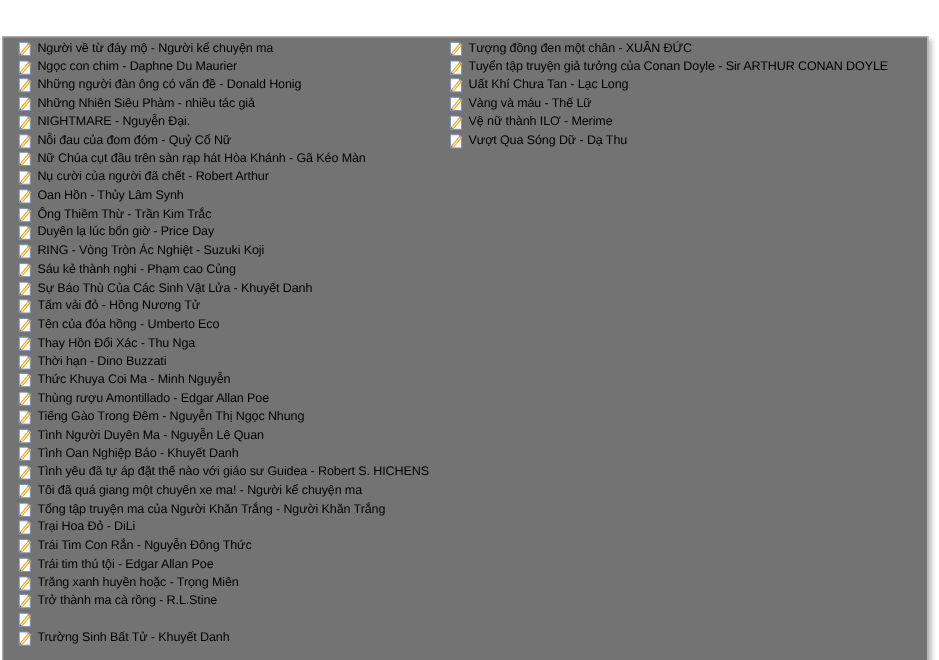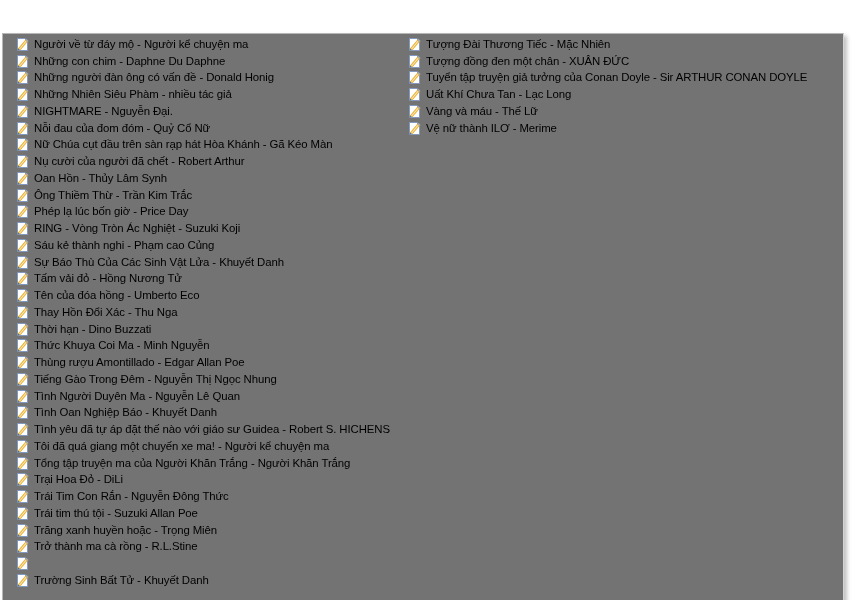--- a/index.html
+++ b/index.html
@@ -98,21 +98,21 @@
           <span class="file-icon">
             <svg width="15" height="15" viewBox="0 0 15 15">
               <path d="M2.5 1.5 H10 L12.5 4 V13.5 H2.5 Z" fill="#ffffff" stroke="#7a95c2" stroke-width="0.9"></path>
               <path d="M10 1.5 V4 H12.5 Z" fill="#4a6fa5" opacity="0.35"></path>
               <path d="M3.2 11.8 L10.6 3.0 L12.4 4.6 L5.0 13.2 Z" fill="#f0c04a" stroke="#e8a317" stroke-width="0.7"></path>
               <path d="M4.3 12.4 L11.4 3.8" stroke="#ffffff" stroke-width="0.8" fill="none" opacity="0.85"></path>
               <path d="M10.3 2.7 L12.7 4.9 L13.4 3.9 L11.2 2.0 Z" fill="#c0c0c0" stroke="#8b8b8b" stroke-width="0.6"></path>
               <path d="M2.4 13.4 L3.4 11.5 L4.8 12.9 Z" fill="#4a6fa5"></path>
             </svg>
           </span>
-          <span class="file-label">Những con chim - Daphne Du Daphne</span>
+          <span class="file-label">Ngọc con chim - Daphne Du Maurier</span>
         </div>
         <div class="file-item">
           <span class="file-icon">
             <svg width="15" height="15" viewBox="0 0 15 15">
               <path d="M2.5 1.5 H10 L12.5 4 V13.5 H2.5 Z" fill="#ffffff" stroke="#7a95c2" stroke-width="0.9"></path>
               <path d="M10 1.5 V4 H12.5 Z" fill="#4a6fa5" opacity="0.35"></path>
               <path d="M3.2 11.8 L10.6 3.0 L12.4 4.6 L5.0 13.2 Z" fill="#f0c04a" stroke="#e8a317" stroke-width="0.7"></path>
               <path d="M4.3 12.4 L11.4 3.8" stroke="#ffffff" stroke-width="0.8" fill="none" opacity="0.85"></path>
               <path d="M10.3 2.7 L12.7 4.9 L13.4 3.9 L11.2 2.0 Z" fill="#c0c0c0" stroke="#8b8b8b" stroke-width="0.6"></path>
               <path d="M2.4 13.4 L3.4 11.5 L4.8 12.9 Z" fill="#4a6fa5"></path>
@@ -215,21 +215,21 @@
           <span class="file-icon">
             <svg width="15" height="15" viewBox="0 0 15 15">
               <path d="M2.5 1.5 H10 L12.5 4 V13.5 H2.5 Z" fill="#ffffff" stroke="#7a95c2" stroke-width="0.9"></path>
               <path d="M10 1.5 V4 H12.5 Z" fill="#4a6fa5" opacity="0.35"></path>
               <path d="M3.2 11.8 L10.6 3.0 L12.4 4.6 L5.0 13.2 Z" fill="#f0c04a" stroke="#e8a317" stroke-width="0.7"></path>
               <path d="M4.3 12.4 L11.4 3.8" stroke="#ffffff" stroke-width="0.8" fill="none" opacity="0.85"></path>
               <path d="M10.3 2.7 L12.7 4.9 L13.4 3.9 L11.2 2.0 Z" fill="#c0c0c0" stroke="#8b8b8b" stroke-width="0.6"></path>
               <path d="M2.4 13.4 L3.4 11.5 L4.8 12.9 Z" fill="#4a6fa5"></path>
             </svg>
           </span>
-          <span class="file-label">Phép lạ lúc bốn giờ - Price Day</span>
+          <span class="file-label">Duyên lạ lúc bốn giờ - Price Day</span>
         </div>
         <div class="file-item">
           <span class="file-icon">
             <svg width="15" height="15" viewBox="0 0 15 15">
               <path d="M2.5 1.5 H10 L12.5 4 V13.5 H2.5 Z" fill="#ffffff" stroke="#7a95c2" stroke-width="0.9"></path>
               <path d="M10 1.5 V4 H12.5 Z" fill="#4a6fa5" opacity="0.35"></path>
               <path d="M3.2 11.8 L10.6 3.0 L12.4 4.6 L5.0 13.2 Z" fill="#f0c04a" stroke="#e8a317" stroke-width="0.7"></path>
               <path d="M4.3 12.4 L11.4 3.8" stroke="#ffffff" stroke-width="0.8" fill="none" opacity="0.85"></path>
               <path d="M10.3 2.7 L12.7 4.9 L13.4 3.9 L11.2 2.0 Z" fill="#c0c0c0" stroke="#8b8b8b" stroke-width="0.6"></path>
               <path d="M2.4 13.4 L3.4 11.5 L4.8 12.9 Z" fill="#4a6fa5"></path>
@@ -449,21 +449,21 @@
           <span class="file-icon">
             <svg width="15" height="15" viewBox="0 0 15 15">
               <path d="M2.5 1.5 H10 L12.5 4 V13.5 H2.5 Z" fill="#ffffff" stroke="#7a95c2" stroke-width="0.9"></path>
               <path d="M10 1.5 V4 H12.5 Z" fill="#4a6fa5" opacity="0.35"></path>
               <path d="M3.2 11.8 L10.6 3.0 L12.4 4.6 L5.0 13.2 Z" fill="#f0c04a" stroke="#e8a317" stroke-width="0.7"></path>
               <path d="M4.3 12.4 L11.4 3.8" stroke="#ffffff" stroke-width="0.8" fill="none" opacity="0.85"></path>
               <path d="M10.3 2.7 L12.7 4.9 L13.4 3.9 L11.2 2.0 Z" fill="#c0c0c0" stroke="#8b8b8b" stroke-width="0.6"></path>
               <path d="M2.4 13.4 L3.4 11.5 L4.8 12.9 Z" fill="#4a6fa5"></path>
             </svg>
           </span>
-          <span class="file-label">Trái tim thú tội - Suzuki Allan Poe</span>
+          <span class="file-label">Trái tim thú tội - Edgar Allan Poe</span>
         </div>
         <div class="file-item">
           <span class="file-icon">
             <svg width="15" height="15" viewBox="0 0 15 15">
               <path d="M2.5 1.5 H10 L12.5 4 V13.5 H2.5 Z" fill="#ffffff" stroke="#7a95c2" stroke-width="0.9"></path>
               <path d="M10 1.5 V4 H12.5 Z" fill="#4a6fa5" opacity="0.35"></path>
               <path d="M3.2 11.8 L10.6 3.0 L12.4 4.6 L5.0 13.2 Z" fill="#f0c04a" stroke="#e8a317" stroke-width="0.7"></path>
               <path d="M4.3 12.4 L11.4 3.8" stroke="#ffffff" stroke-width="0.8" fill="none" opacity="0.85"></path>
               <path d="M10.3 2.7 L12.7 4.9 L13.4 3.9 L11.2 2.0 Z" fill="#c0c0c0" stroke="#8b8b8b" stroke-width="0.6"></path>
               <path d="M2.4 13.4 L3.4 11.5 L4.8 12.9 Z" fill="#4a6fa5"></path>
@@ -516,33 +516,20 @@
           <span class="file-icon">
             <svg width="15" height="15" viewBox="0 0 15 15">
               <path d="M2.5 1.5 H10 L12.5 4 V13.5 H2.5 Z" fill="#ffffff" stroke="#7a95c2" stroke-width="0.9"></path>
               <path d="M10 1.5 V4 H12.5 Z" fill="#4a6fa5" opacity="0.35"></path>
               <path d="M3.2 11.8 L10.6 3.0 L12.4 4.6 L5.0 13.2 Z" fill="#f0c04a" stroke="#e8a317" stroke-width="0.7"></path>
               <path d="M4.3 12.4 L11.4 3.8" stroke="#ffffff" stroke-width="0.8" fill="none" opacity="0.85"></path>
               <path d="M10.3 2.7 L12.7 4.9 L13.4 3.9 L11.2 2.0 Z" fill="#c0c0c0" stroke="#8b8b8b" stroke-width="0.6"></path>
               <path d="M2.4 13.4 L3.4 11.5 L4.8 12.9 Z" fill="#4a6fa5"></path>
             </svg>
           </span>
-          <span class="file-label">Tượng Đài Thương Tiếc  - Mặc Nhiên</span>
-        </div>
-        <div class="file-item">
-          <span class="file-icon">
-            <svg width="15" height="15" viewBox="0 0 15 15">
-              <path d="M2.5 1.5 H10 L12.5 4 V13.5 H2.5 Z" fill="#ffffff" stroke="#7a95c2" stroke-width="0.9"></path>
-              <path d="M10 1.5 V4 H12.5 Z" fill="#4a6fa5" opacity="0.35"></path>
-              <path d="M3.2 11.8 L10.6 3.0 L12.4 4.6 L5.0 13.2 Z" fill="#f0c04a" stroke="#e8a317" stroke-width="0.7"></path>
-              <path d="M4.3 12.4 L11.4 3.8" stroke="#ffffff" stroke-width="0.8" fill="none" opacity="0.85"></path>
-              <path d="M10.3 2.7 L12.7 4.9 L13.4 3.9 L11.2 2.0 Z" fill="#c0c0c0" stroke="#8b8b8b" stroke-width="0.6"></path>
-              <path d="M2.4 13.4 L3.4 11.5 L4.8 12.9 Z" fill="#4a6fa5"></path>
-            </svg>
-          </span>
           <span class="file-label">Tượng đồng đen một chân - XUÂN ĐỨC</span>
         </div>
         <div class="file-item">
           <span class="file-icon">
             <svg width="15" height="15" viewBox="0 0 15 15">
               <path d="M2.5 1.5 H10 L12.5 4 V13.5 H2.5 Z" fill="#ffffff" stroke="#7a95c2" stroke-width="0.9"></path>
               <path d="M10 1.5 V4 H12.5 Z" fill="#4a6fa5" opacity="0.35"></path>
               <path d="M3.2 11.8 L10.6 3.0 L12.4 4.6 L5.0 13.2 Z" fill="#f0c04a" stroke="#e8a317" stroke-width="0.7"></path>
               <path d="M4.3 12.4 L11.4 3.8" stroke="#ffffff" stroke-width="0.8" fill="none" opacity="0.85"></path>
               <path d="M10.3 2.7 L12.7 4.9 L13.4 3.9 L11.2 2.0 Z" fill="#c0c0c0" stroke="#8b8b8b" stroke-width="0.6"></path>
@@ -582,17 +569,30 @@
             <svg width="15" height="15" viewBox="0 0 15 15">
               <path d="M2.5 1.5 H10 L12.5 4 V13.5 H2.5 Z" fill="#ffffff" stroke="#7a95c2" stroke-width="0.9"></path>
               <path d="M10 1.5 V4 H12.5 Z" fill="#4a6fa5" opacity="0.35"></path>
               <path d="M3.2 11.8 L10.6 3.0 L12.4 4.6 L5.0 13.2 Z" fill="#f0c04a" stroke="#e8a317" stroke-width="0.7"></path>
               <path d="M4.3 12.4 L11.4 3.8" stroke="#ffffff" stroke-width="0.8" fill="none" opacity="0.85"></path>
               <path d="M10.3 2.7 L12.7 4.9 L13.4 3.9 L11.2 2.0 Z" fill="#c0c0c0" stroke="#8b8b8b" stroke-width="0.6"></path>
               <path d="M2.4 13.4 L3.4 11.5 L4.8 12.9 Z" fill="#4a6fa5"></path>
             </svg>
           </span>
           <span class="file-label">Vệ nữ thành ILƠ - Merime</span>
+        </div>
+        <div class="file-item">
+          <span class="file-icon">
+            <svg width="15" height="15" viewBox="0 0 15 15">
+              <path d="M2.5 1.5 H10 L12.5 4 V13.5 H2.5 Z" fill="#ffffff" stroke="#7a95c2" stroke-width="0.9"></path>
+              <path d="M10 1.5 V4 H12.5 Z" fill="#4a6fa5" opacity="0.35"></path>
+              <path d="M3.2 11.8 L10.6 3.0 L12.4 4.6 L5.0 13.2 Z" fill="#f0c04a" stroke="#e8a317" stroke-width="0.7"></path>
+              <path d="M4.3 12.4 L11.4 3.8" stroke="#ffffff" stroke-width="0.8" fill="none" opacity="0.85"></path>
+              <path d="M10.3 2.7 L12.7 4.9 L13.4 3.9 L11.2 2.0 Z" fill="#c0c0c0" stroke="#8b8b8b" stroke-width="0.6"></path>
+              <path d="M2.4 13.4 L3.4 11.5 L4.8 12.9 Z" fill="#4a6fa5"></path>
+            </svg>
+          </span>
+          <span class="file-label">Vượt Qua Sóng Dữ - Dạ Thu</span>
         </div>
       </div>
 
   </div>
 </div>
 
 </body></html>

